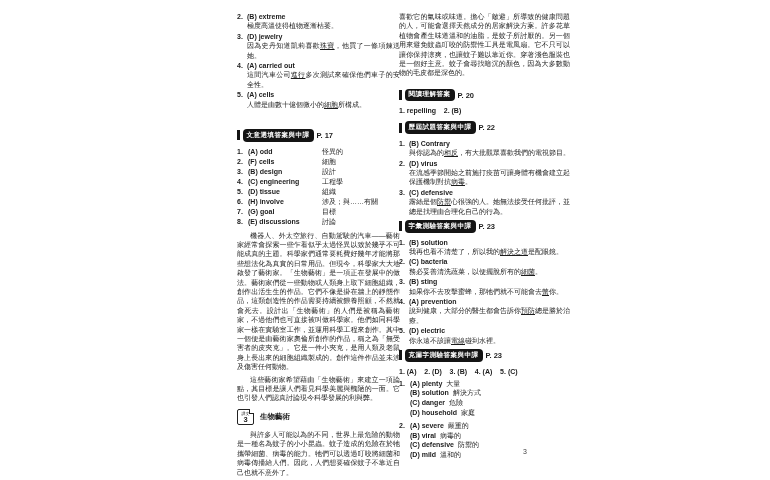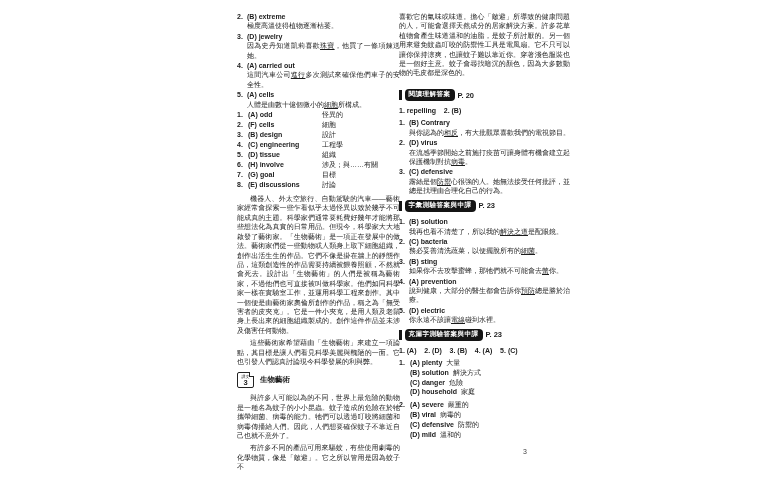--- a/index.html
+++ b/index.html
@@ -97,20 +97,25 @@
       </div>
       <div class="ans-item">
         <span class="ans-num">5.</span>
         <span class="ans-body">
           <span class="ans-en" style="display:block">(A) cells</span>
           <span class="zh" style="display:block">人體是由數十億個微小的<u>細胞</u>所構成。</span>
         </span>
       </div>
     </div>
 
+    <div class="sec-head">
+      <span class="sec-bar"></span>
+      <span class="sec-badge">文意選填答案與中譯</span>
+      <span class="sec-ref">P. 17</span>
+    </div>
 
     <div>
       <div class="vrow">
         <span class="vnum">1.</span>
         <span class="vans">(A) odd</span>
         <span class="vgloss">怪異的</span>
       </div>
       <div class="vrow">
         <span class="vnum">2.</span>
         <span class="vans">(F) cells</span>
@@ -167,20 +172,25 @@
 
     <div class="para">喜歡它的氣味或味道。擔心「敵避」所導致的健康問題的人，可能會選擇天然成分的居家解決方案。許多花草植物會產生味道溫和的油脂，是蚊子所討厭的。另一個用來避免蚊蟲叮咬的防禦性工具是電風扇。它不只可以讓你保持涼爽，也讓蚊子難以靠近你。穿著淺色服裝也是一個好主意。蚊子會尋找暗沉的顏色，因為大多數動物的毛皮都是深色的。</div>
 
     <div class="sec-head" style="margin-top:11px">
       <span class="sec-bar"></span>
       <span class="sec-badge">閱讀理解答案</span>
       <span class="sec-ref">P. 20</span>
     </div>
     <div class="answers-line">1. repelling    2. (B)</div>
 
+    <div class="sec-head tight" style="margin-top:5px">
+      <span class="sec-bar"></span>
+      <span class="sec-badge">歷屆試題答案與中譯</span>
+      <span class="sec-ref">P. 22</span>
+    </div>
     <div>
       <div class="ans-item">
         <span class="ans-num">1.</span>
         <span class="ans-body">
           <span class="ans-en" style="display:block">(B) Contrary</span>
           <span class="zh" style="display:block">與你認為的<u>相反</u>，有大批觀眾喜歡我們的電視節目。</span>
         </span>
       </div>
       <div class="ans-item">
         <span class="ans-num">2.</span>

